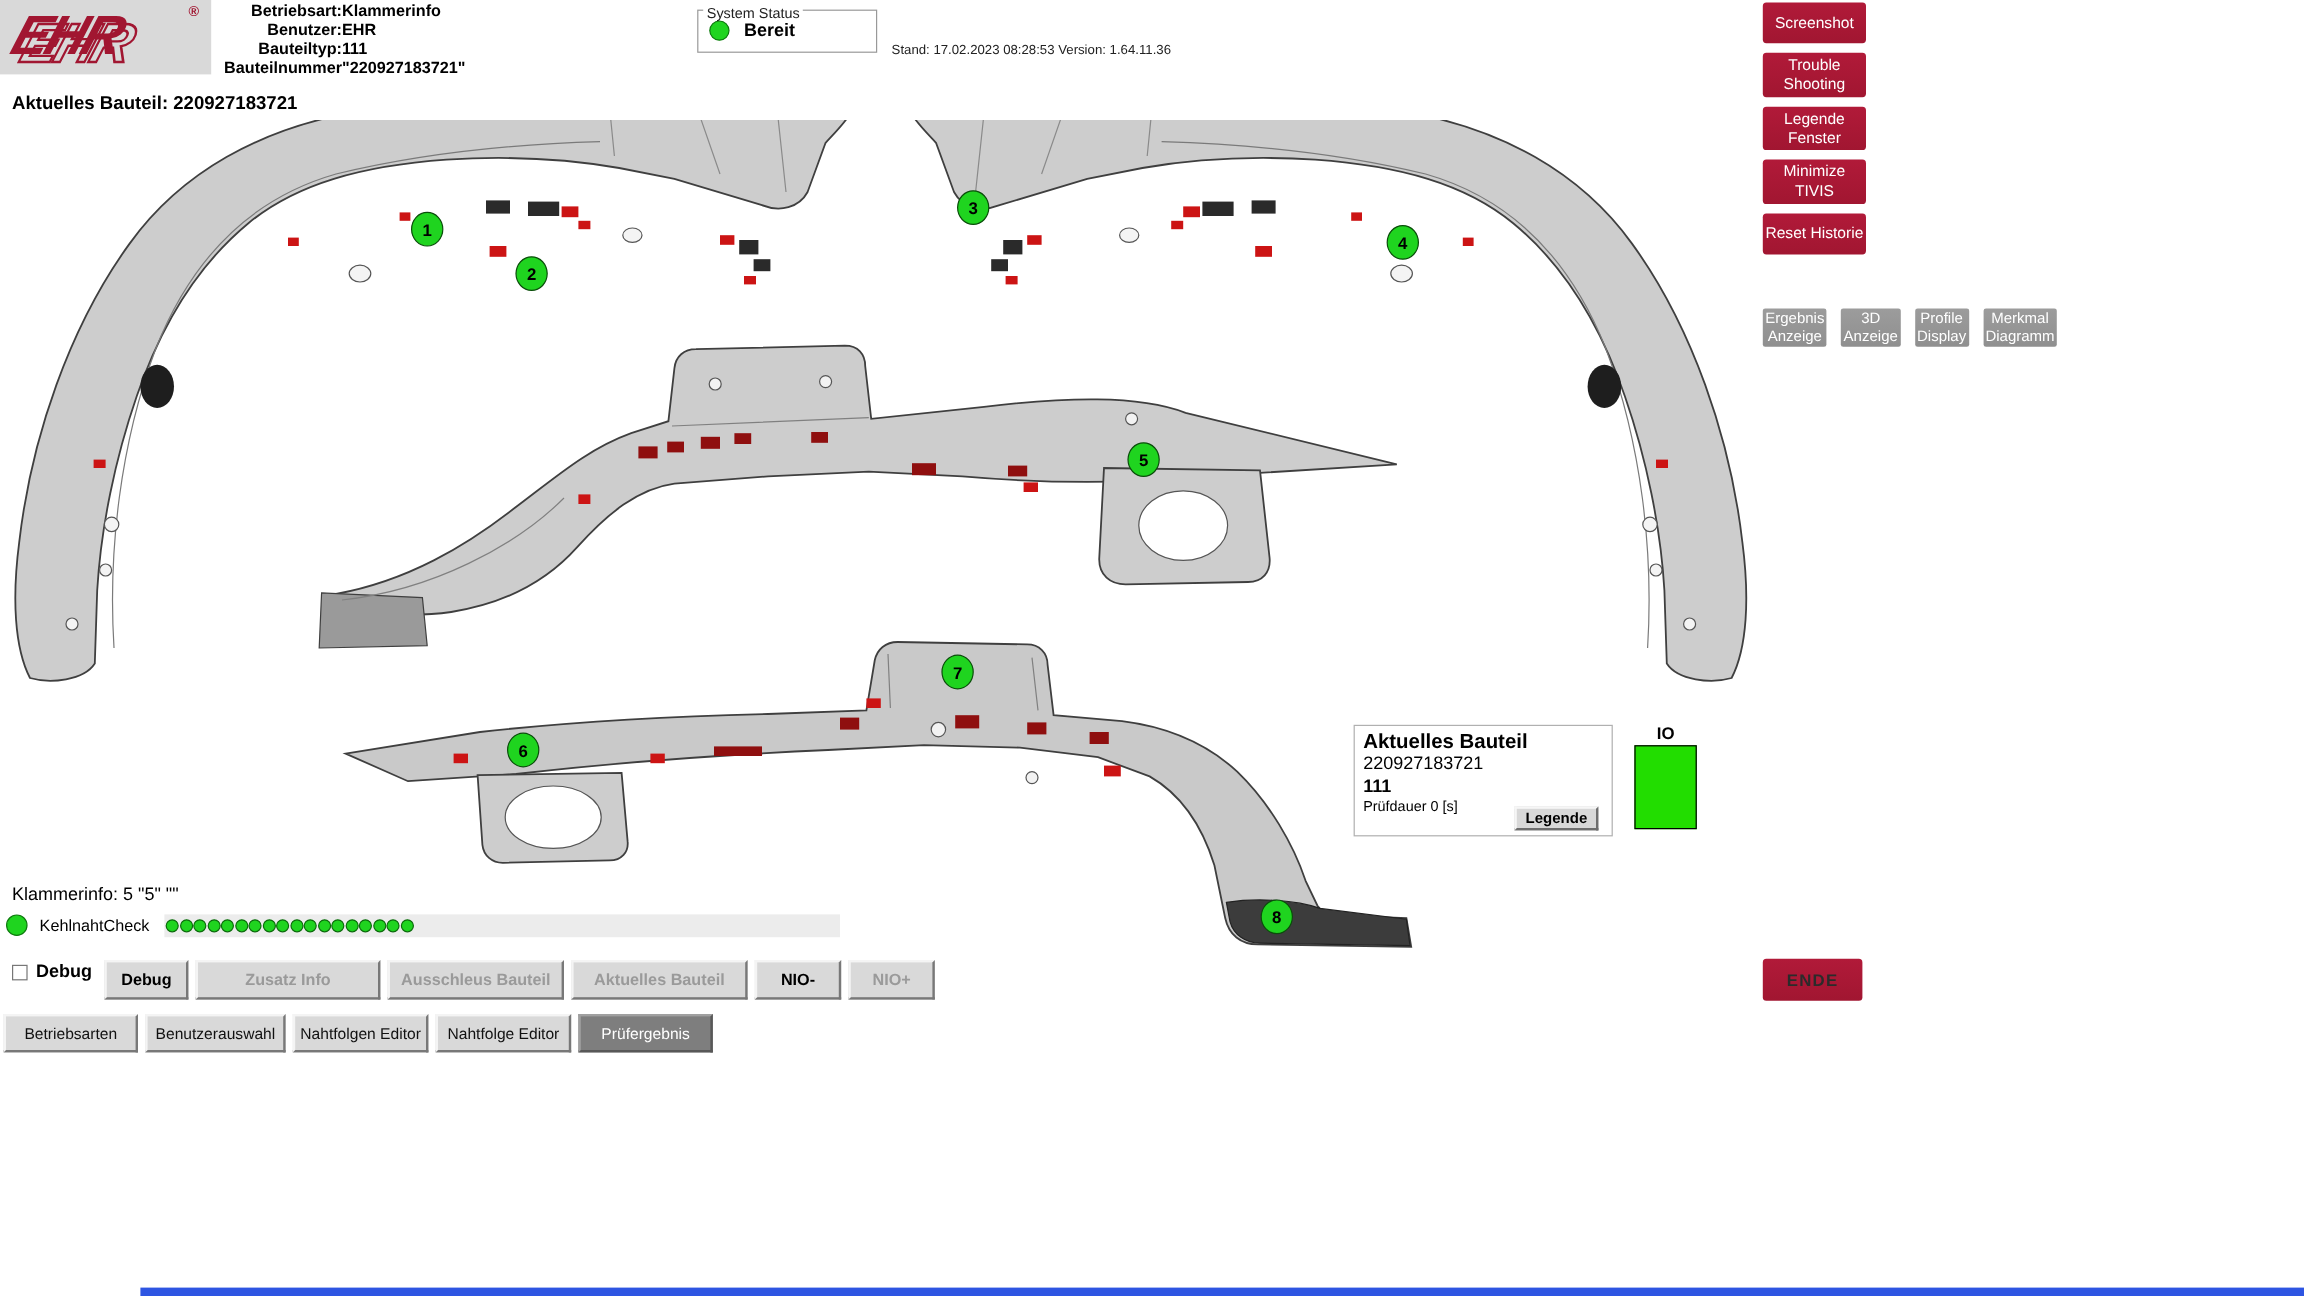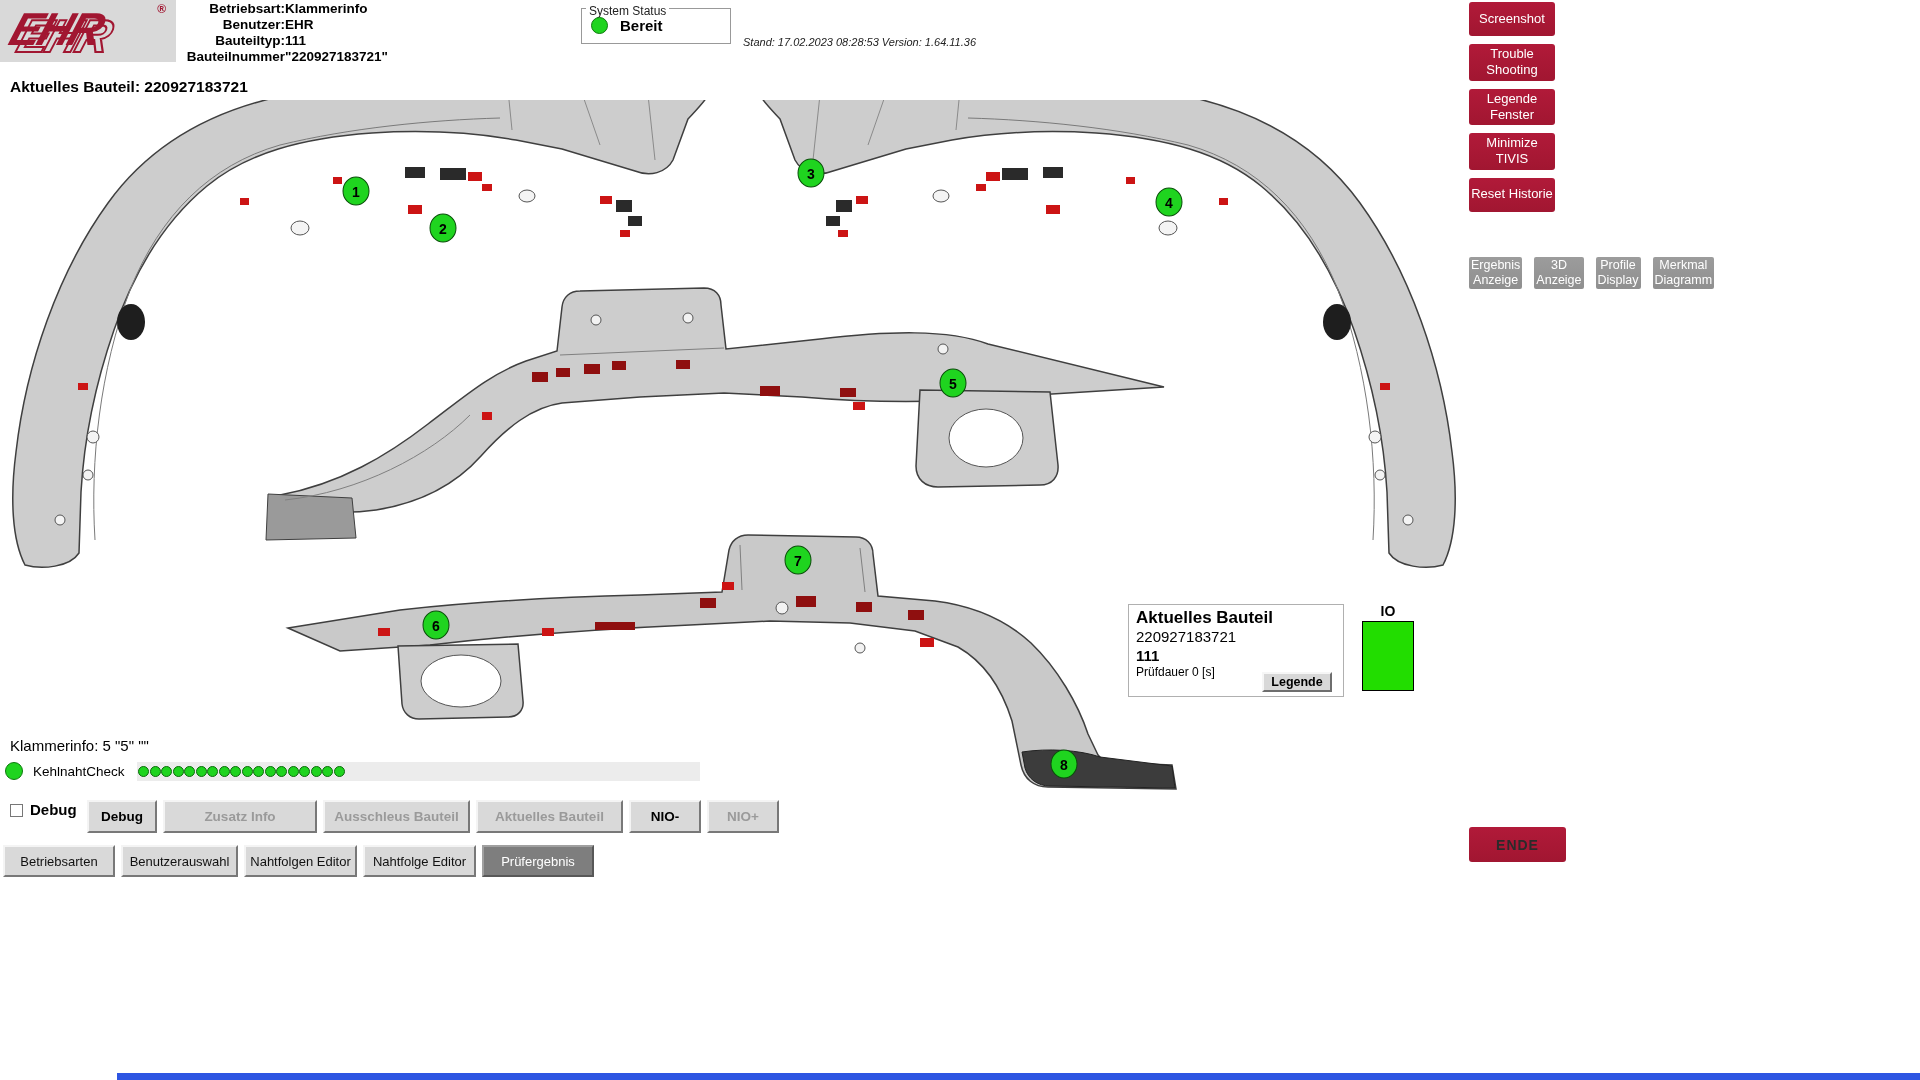--- a/index.html
+++ b/index.html
@@ -18,39 +18,39 @@
   .hrow { display:flex; height:16px; line-height:16px; }
   .hlabel { width:100px; font-weight:bold; }
   .hvalue { font-weight:bold; }
 
   .sysstatus { position:absolute; left:581px; top:8px; width:150px; height:36px; border:1px solid #999; background:#fff; }
   .sys-title { position:absolute; left:4px; top:-9px; background:#fff; padding:4px 3px; font-size:12px; color:#222; }
   .sys-dot { position:absolute; left:9px; top:8px; width:17px; height:17px; border-radius:50%;
              background:var(--status-green,#1fd41f); border:1px solid #0d7a0d; }
   .sys-text { position:absolute; left:38px; top:8px; font-weight:bold; font-size:15px; }
 
-  .stand { position:absolute; left:743px; top:36px; font-size:11px; color:#222;font-style:italic; }
+  .stand { position:absolute; left:743px; top:36px; font-size:11px; color:#222; }
   .heading { position:absolute; left:10px; top:78px; font-size:15.5px; font-weight:bold; }
 
   
   .diagram { position:absolute; left:0; top:100px; width:1460px; height:700px; }
   .marker-layer { position:absolute; left:0; top:0; width:1920px; height:1080px; pointer-events:none; }
   .marker { position:absolute; width:27px; height:29px; border-radius:50%; background:var(--status-green,#1fd41f);
             border:1px solid #0a4d0a; color:#000; font-weight:bold; font-size:14px;
             display:flex; align-items:center; justify-content:center; transform:translate(-50%,-50%);
             pointer-events:auto; }
 
   
   .sidebar-red { position:absolute; left:1469px; top:2px; width:86px; display:flex; flex-direction:column; gap:8px; }
   .sidebar-gray { position:absolute; left:1469px; top:257px; width:97px; display:flex; flex-direction:row; gap:12px; }
   .btn-red { min-height:34px; border:none; border-radius:3px; color:#fff; font-size:13px; line-height:1.25; padding:2px 2px;
              background:linear-gradient(#b11a39, var(--accent-red,#a11631)); }
   .btn-gray { min-height:31px; border:none; border-radius:2px; color:#fff; font-size:12.5px; line-height:1.2; padding:1px 2px;
               background:linear-gradient(#9c9c9c, var(--sidebar-gray,#8f8f8f)); }
-  .btn-ende { position:absolute; left:1469px; top:827px; width:97px; height:35px; border:none; border-radius:3px;
+  .btn-ende { position:absolute; left:1469px; top:799px; width:83px; height:35px; border:none; border-radius:3px;
               background:linear-gradient(#b11a39, var(--accent-red,#a11631)); color:#2b2b2b; font-weight:bold;
               font-size:14px; letter-spacing:1px; }
 
   
   .part-info { position:absolute; left:1128px; top:604px; width:216px; height:93px; border:1px solid #b0b0b0;
                background:#fff; padding:3px 7px; }
   .pi-title { font-size:17px; font-weight:bold; }
   .pi-num { font-size:15px; font-weight:normal; margin-top:0; }
   .pi-type { font-size:15px; font-weight:bold; margin-top:2px; }
   .pi-dur { font-size:12px; margin-top:1px; }

